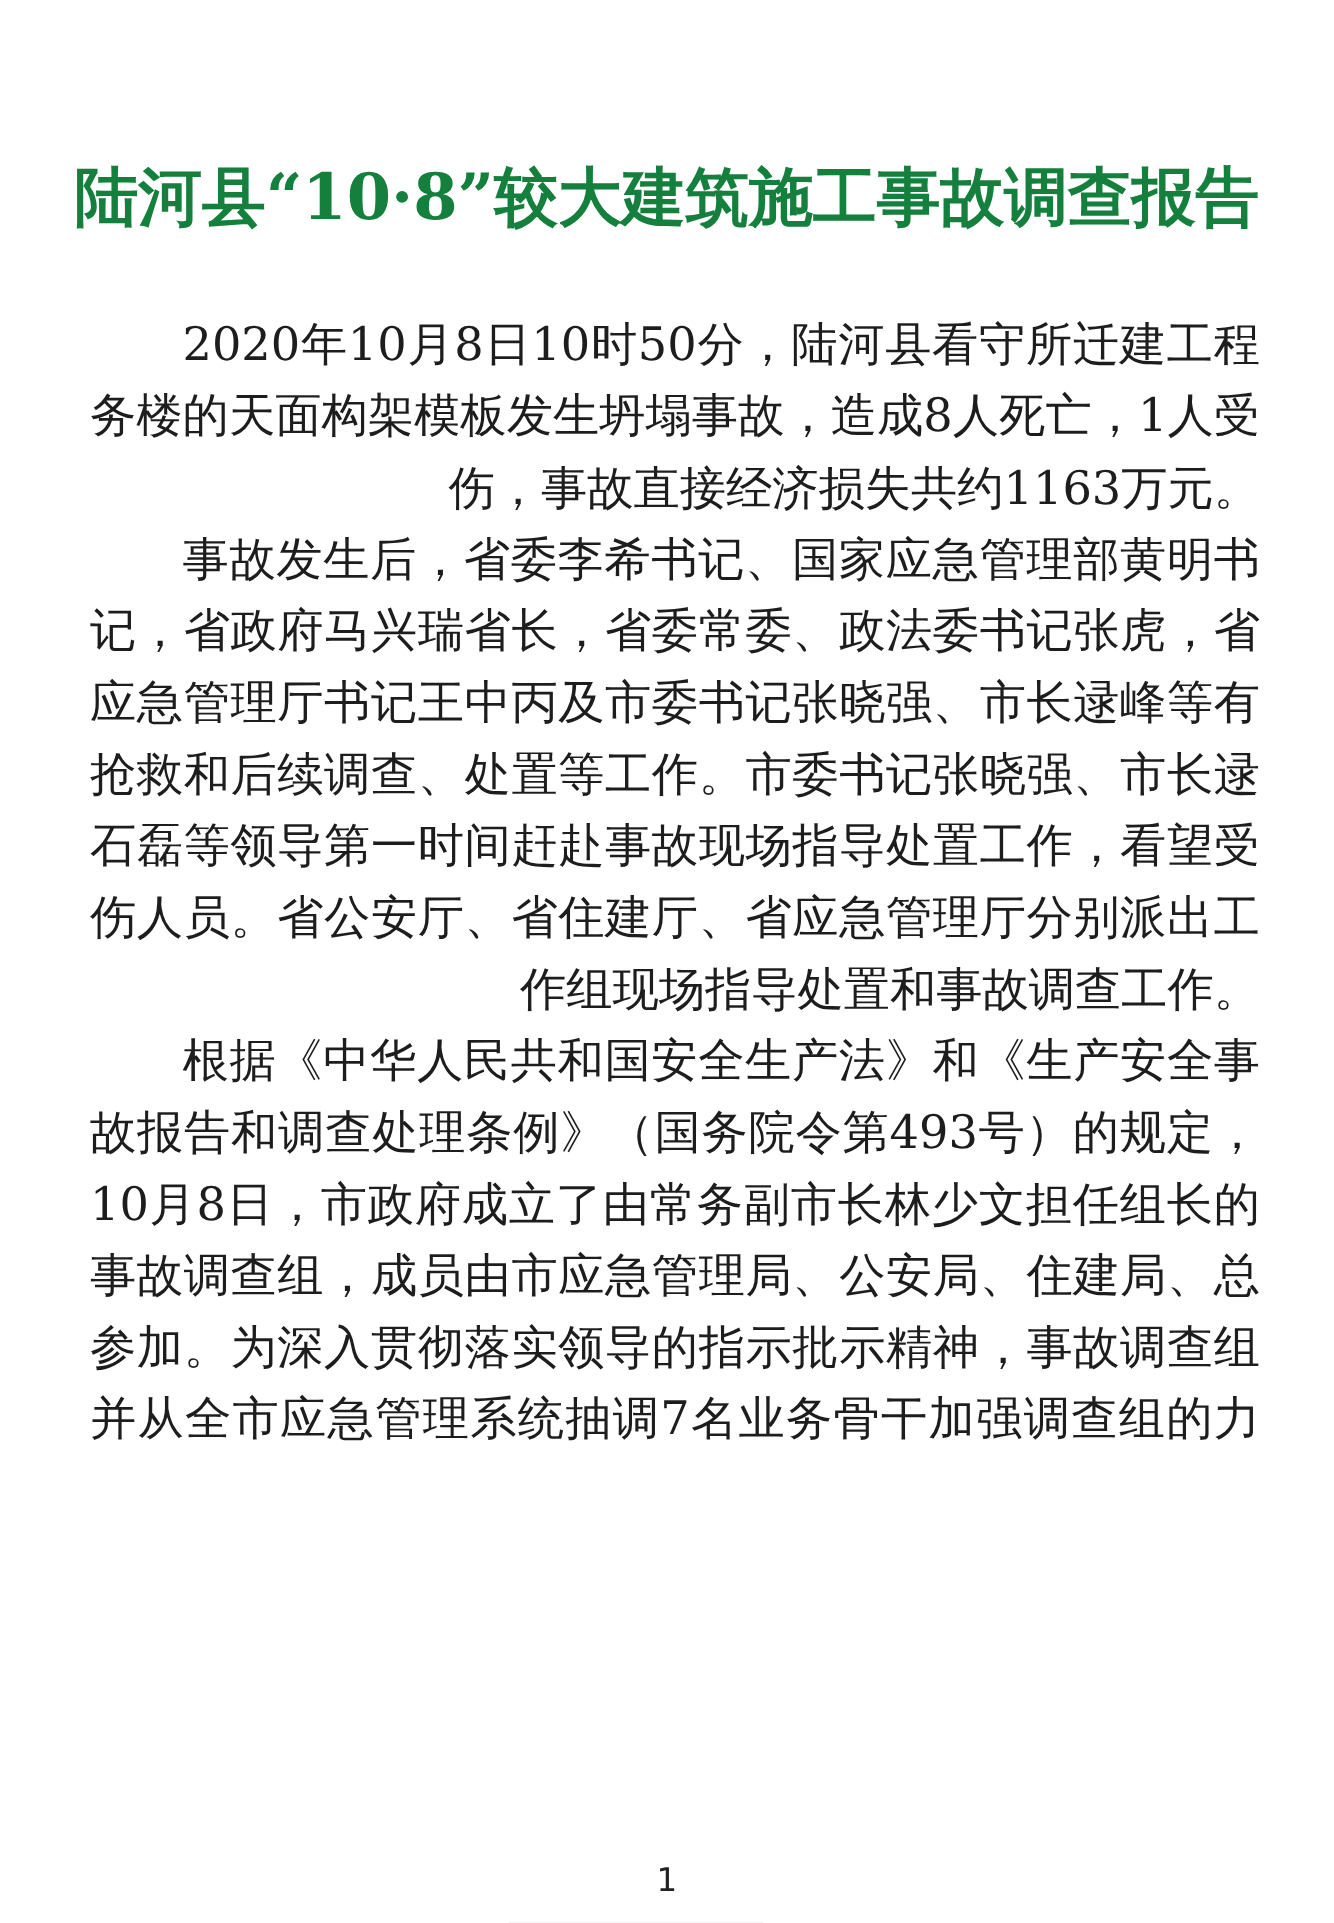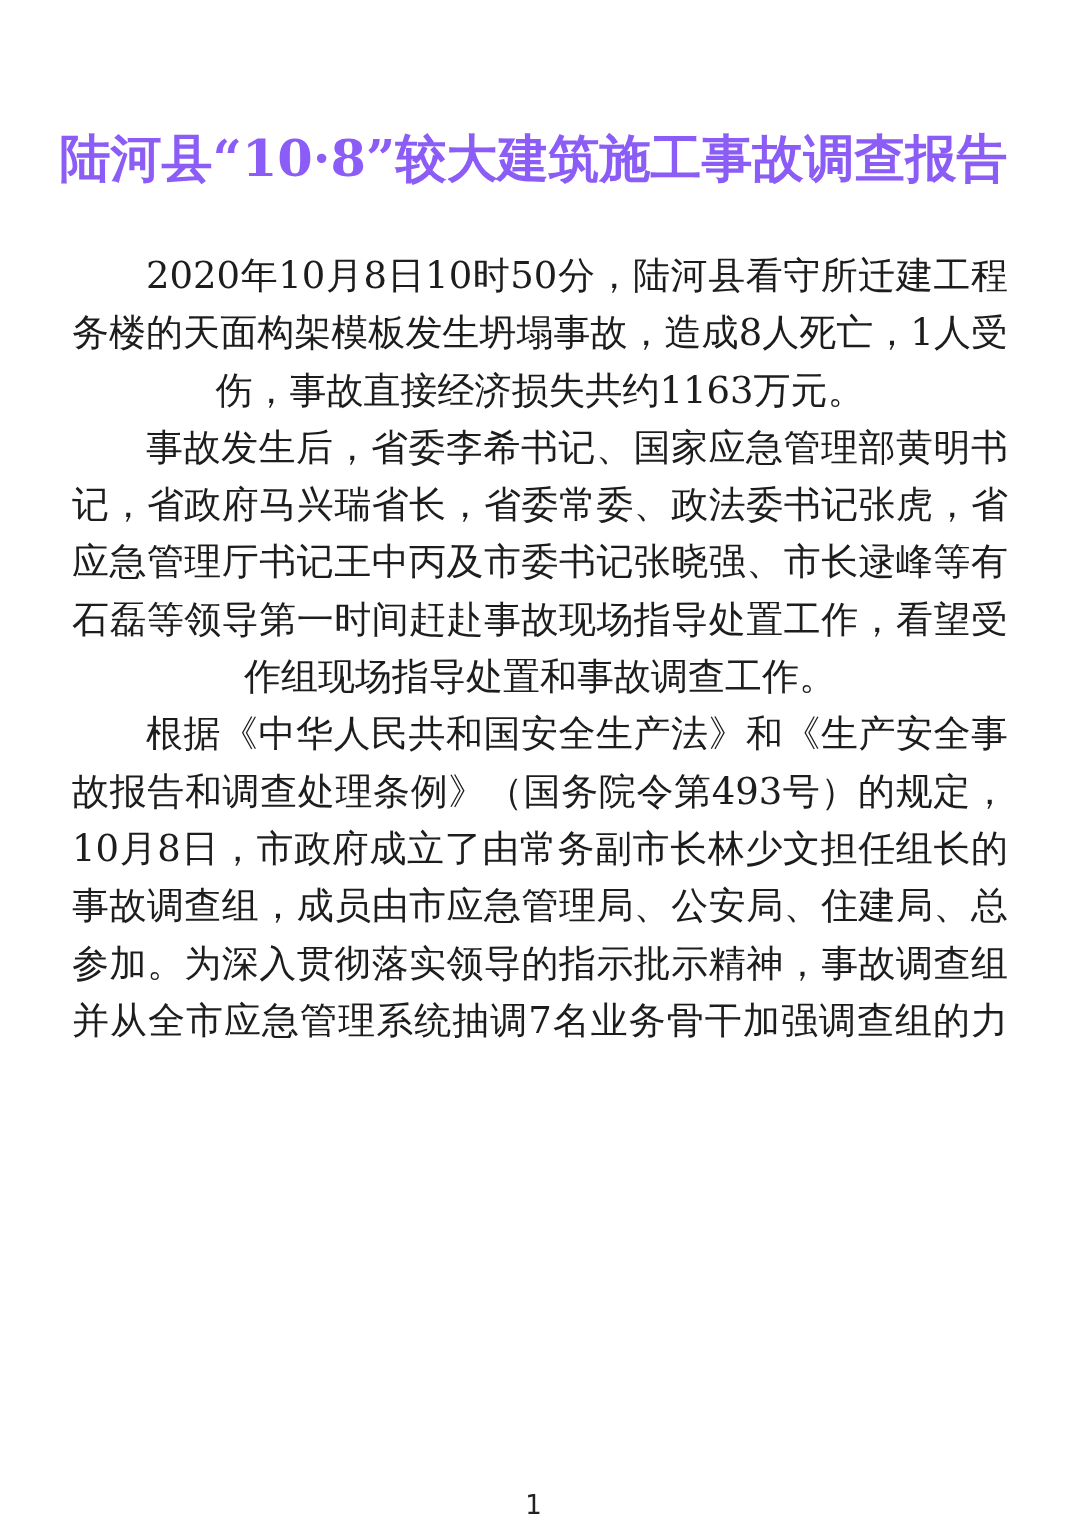--- a/index.html
+++ b/index.html
@@ -18,40 +18,40 @@
   }
   .doc-title {
     position: absolute;
     top: 94px;
     left: 36px;
     right: 36px;
     text-align: center;
     font-size: 51px;
     line-height: 60px;
     font-weight: 700;
-    color: #8b5cf6;
+    color: #15803d;
     letter-spacing: 0px;
     white-space: nowrap;
   }
   .body-text {
     position: absolute;
     top: 247px;
     left: 72px;
     width: 936px;
     font-size: 37px;
     color: #1d1d1d;
   }
   .para {
     margin: 0;
     padding: 0;
   }
   .line {
     height: 57.3px;
     line-height: 57.3px;
-    text-align: center;
+    text-align: right;
     text-justify: inter-character;
     overflow: hidden;
   }
   .line.fill {
     text-align: justify;
     text-align-last: justify;
   }
   .line.indent {
     text-indent: 2em;
   }
@@ -78,21 +78,23 @@
     <div class="para">
       <div class="line fill indent">2020年10月8日10时50分，陆河县看守所迁建工程业</div>
       <div class="line fill">务楼的天面构架模板发生坍塌事故，造成8人死亡，1人受</div>
       <div class="line">伤，事故直接经济损失共约1163万元。</div>
     </div>
 
     <div class="para">
       <div class="line fill indent">事故发生后，省委李希书记、国家应急管理部黄明书</div>
       <div class="line fill">记，省政府马兴瑞省长，省委常委、政法委书记张虎，省</div>
       <div class="line fill">应急管理厅书记王中丙及市委书记张晓强、市长逯峰等有</div>
+      <div class="line fill">抢救和后续调查、处置等工作。市委书记张晓强、市长逯</div>
       <div class="line fill">石磊等领导第一时间赶赴事故现场指导处置工作，看望受</div>
+      <div class="line fill">伤人员。省公安厅、省住建厅、省应急管理厅分别派出工</div>
       <div class="line">作组现场指导处置和事故调查工作。</div>
     </div>
 
     <div class="para">
       <div class="line fill indent">根据《中华人民共和国安全生产法》和《生产安全事</div>
       <div class="line fill">故报告和调查处理条例》（国务院令第493号）的规定，</div>
       <div class="line fill">10月8日，市政府成立了由常务副市长林少文担任组长的</div>
       <div class="line fill">事故调查组，成员由市应急管理局、公安局、住建局、总</div>
       <div class="line fill">参加。为深入贯彻落实领导的指示批示精神，事故调查组</div>
       <div class="line fill">并从全市应急管理系统抽调7名业务骨干加强调查组的力</div>

